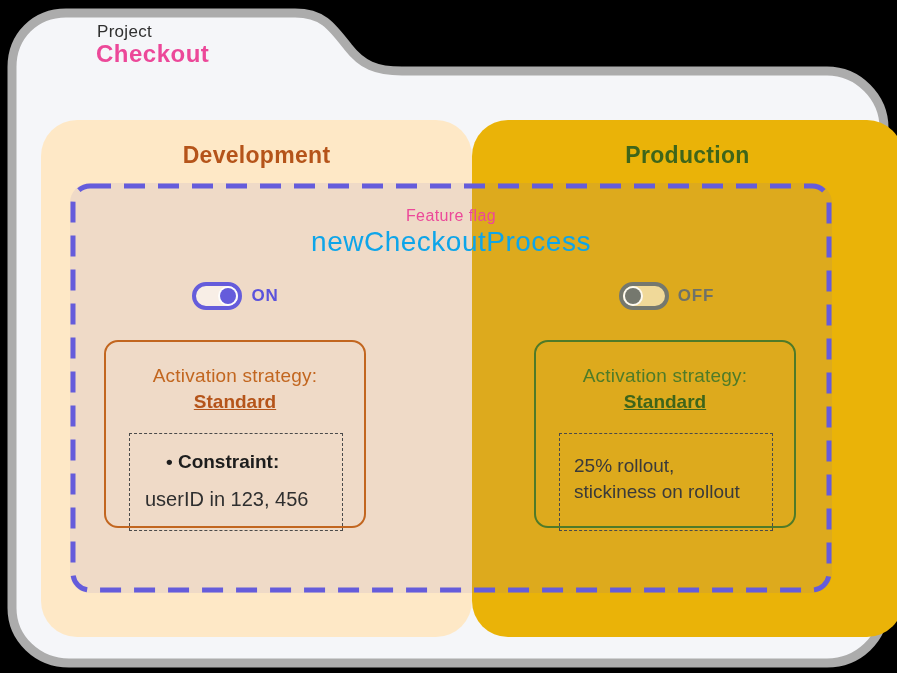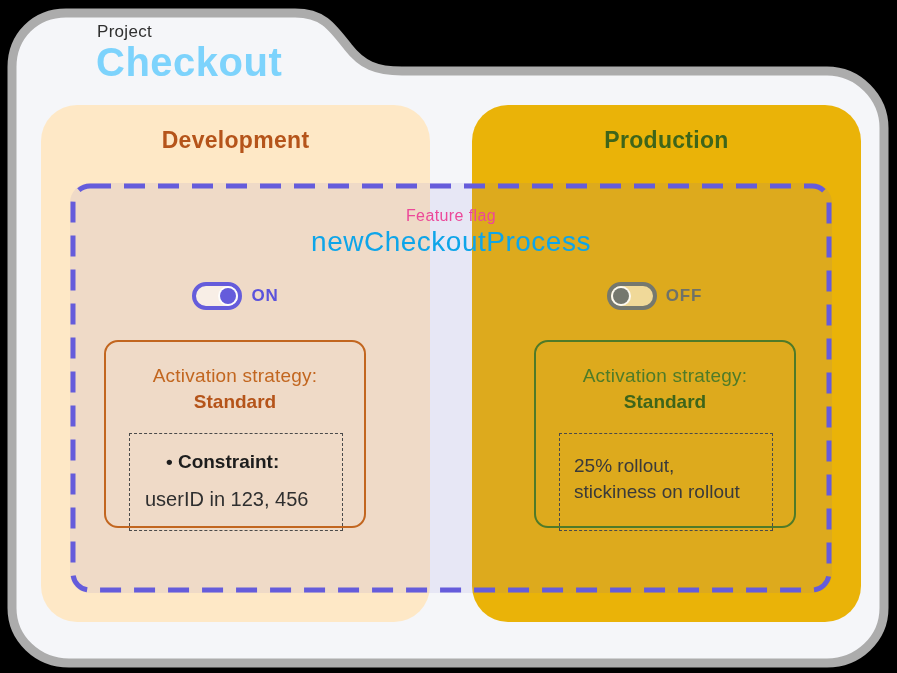--- a/index.html
+++ b/index.html
@@ -5,64 +5,64 @@
   html,body{margin:0;padding:0;background:#000;}
   .canvas{
     position:relative;width:897px;height:673px;overflow:hidden;background:#000;
     font-family:"Liberation Sans","DejaVu Sans",sans-serif;
   }
   .abs{position:absolute;}
   svg.layer{position:absolute;left:0;top:0;}
 
   
   .project-eyebrow{left:97px;top:22px;font-size:17px;color:#2f2f2f;letter-spacing:.3px;}
-  .project-title{left:96px;top:40px;font-size:40px;font-weight:bold;color:#7dd3fc;letter-spacing:.5px;}
+  .project-title{left:96px;top:40px;font-size:24px;font-weight:bold;color:#ec4899;letter-spacing:.5px;}
 
   
-  .env{top:105px;width:389px;height:517px;border-radius:36px;}
+  .env{top:120px;width:431px;height:517px;border-radius:36px;}
   .env-dev{left:41px;background:#fee8c6;}
   .env-prod{left:472px;background:#eab308;}
   .env-title{position:absolute;left:0;right:0;top:22px;text-align:center;
              font-size:23px;font-weight:bold;letter-spacing:.3px;}
   .env-dev .env-title{color:#b5541a;}
   .env-prod .env-title{color:#3e651a;}
 
   
   .flag-box{left:70px;top:183px;width:762px;height:410px;border-radius:20px;
             background:rgba(108,99,220,0.10);}
   .flag-eyebrow{left:70px;top:207px;width:762px;text-align:center;
                 font-size:16px;color:#ec4899;letter-spacing:.4px;}
   .flag-name{left:70px;top:226px;width:762px;text-align:center;
              font-size:28px;font-weight:normal;color:#0ea5e9;letter-spacing:.5px;}
 
   
   .toggle-row{top:281px;width:389px;height:30px;display:flex;align-items:center;
               justify-content:center;gap:9px;}
   .toggle-dev{left:41px;}
-  .toggle-prod{left:460px;}
+  .toggle-prod{left:472px;}
   .switch{position:relative;width:50px;height:28px;border-radius:15px;
           border:4px solid #655cdb;background:rgba(255,255,255,0.55);box-sizing:border-box;}
   .switch .knob{position:absolute;top:2px;width:16px;height:16px;border-radius:50%;
                 background:#655cdb;box-shadow:0 0 0 2px rgba(255,255,255,0.85);}
   .switch.on .knob{right:2px;}
   .switch.off{border-color:#75786e;}
   .switch.off .knob{left:2px;background:#75786e;}
   .state-label{font-size:17px;font-weight:bold;letter-spacing:.8px;}
   .toggle-dev .state-label{color:#5b52dc;}
   .toggle-prod .state-label{color:#6f7268;}
 
   
   .card{top:340px;width:262px;height:188px;border-radius:14px;box-sizing:border-box;
         text-align:center;}
   .card-dev{left:104px;border:2px solid #c2661f;}
   .card-prod{left:534px;border:2px solid #4f7a28;}
   .card-heading{margin-top:23px;font-size:19px;letter-spacing:.2px;}
   .card-dev .card-heading{color:#c2661f;}
   .card-prod .card-heading{color:#4e7b28;}
-  .card-type{margin-top:4px;font-size:19px;font-weight:bold;}
+  .card-type{margin-top:4px;font-size:19px;font-weight:bold;text-decoration:underline;}
   .card-dev .card-type{color:#b5541a;}
   .card-prod .card-type{color:#3e651a;}
 
   .detail-box{position:absolute;left:23px;top:91px;width:214px;height:98px;
               border:1.5px dashed #4a4a4a;box-sizing:border-box;text-align:left;}
   .constraint-label{margin:17px 0 0 36px;font-size:19px;font-weight:bold;color:#1d1d1d;}
   .constraint-value{margin:15px 0 0 15px;font-size:20px;color:#2f2f2f;}
   .rollout-lines{margin:19px 0 0 14px;font-size:19px;line-height:26px;color:#3a3a3a;}
 </style>
 </head>

